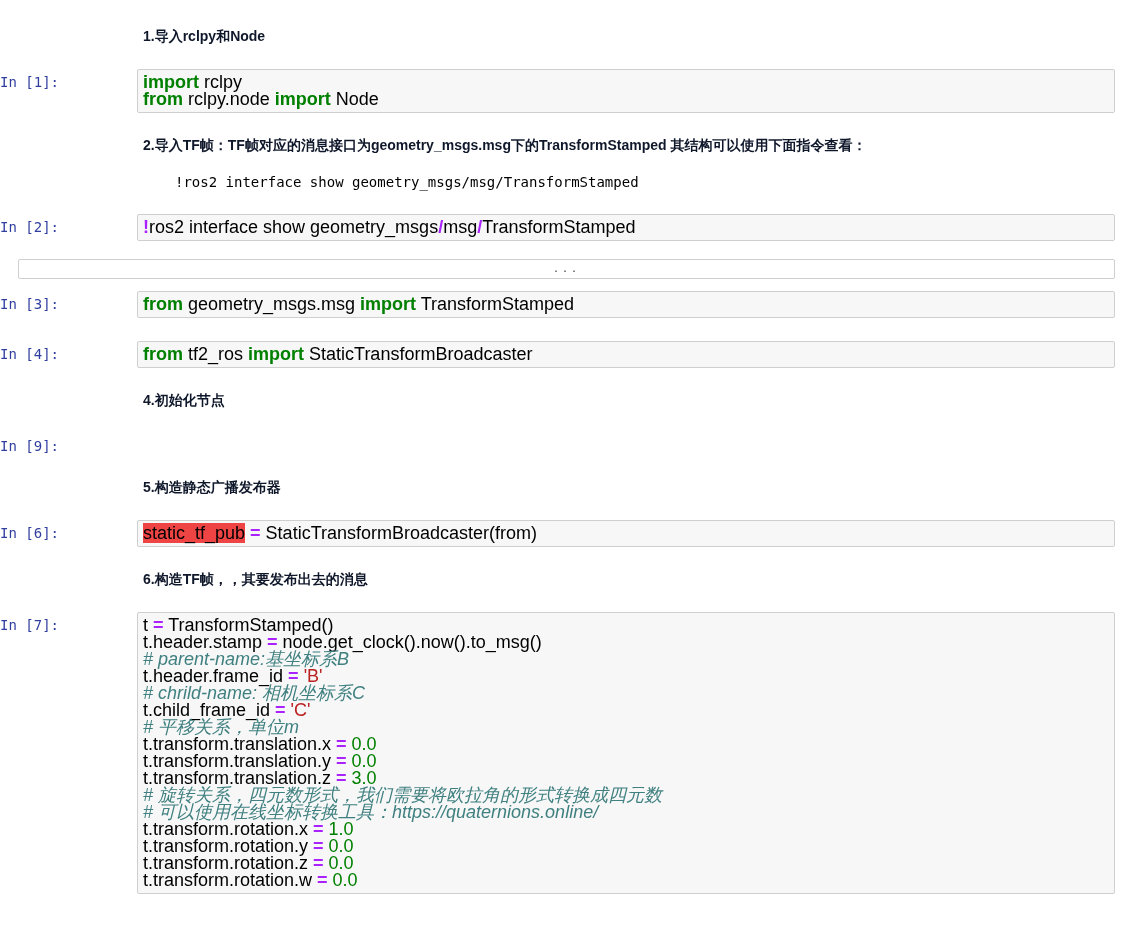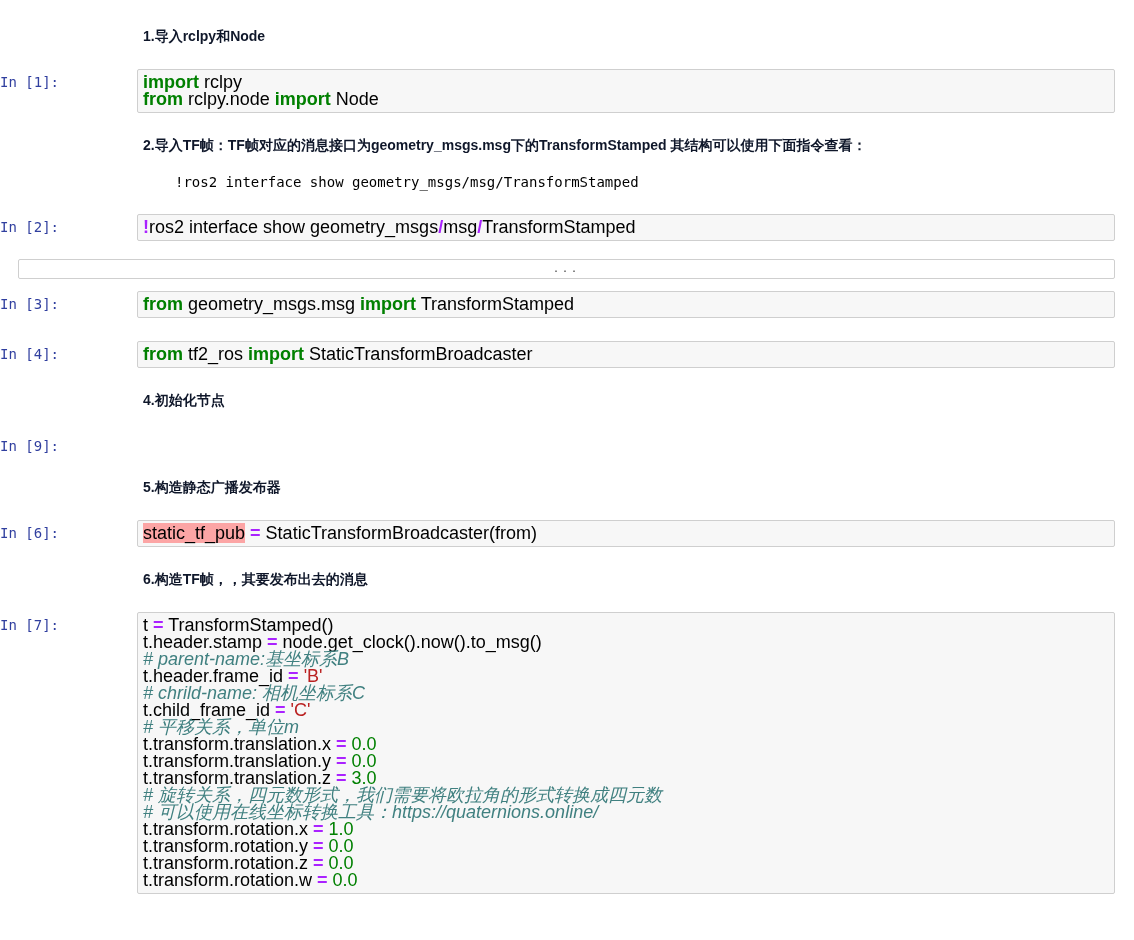--- a/index.html
+++ b/index.html
@@ -46,21 +46,21 @@
     font-family: Liberation Sans, sans-serif;
     font-size: 18px; line-height: 17px;
     white-space: pre; color: #000;
   }
   .tok-pl  { color: #000000; }
   .tok-kw  { color: #008000; font-weight: bold; }
   .tok-op  { color: #AA22FF; font-weight: bold; }
   .tok-str { color: #BA2121; }
   .tok-num { color: #008000; }
   .tok-cmt { color: #408080; font-style: italic; }
-  .tok-hl  { color: #000000; background: #fca5a5; }
+  .tok-hl  { color: #000000; background: #ef4444; }
 
   
   .collapsed-output {
     margin: 0 19px 12px 18px;
     height: 20px;
     background: #ffffff;
     border: 1px solid #cfcfcf;
     border-radius: 2px;
     text-align: center;
     font-family: "DejaVu Sans Mono", "Liberation Mono", monospace;

